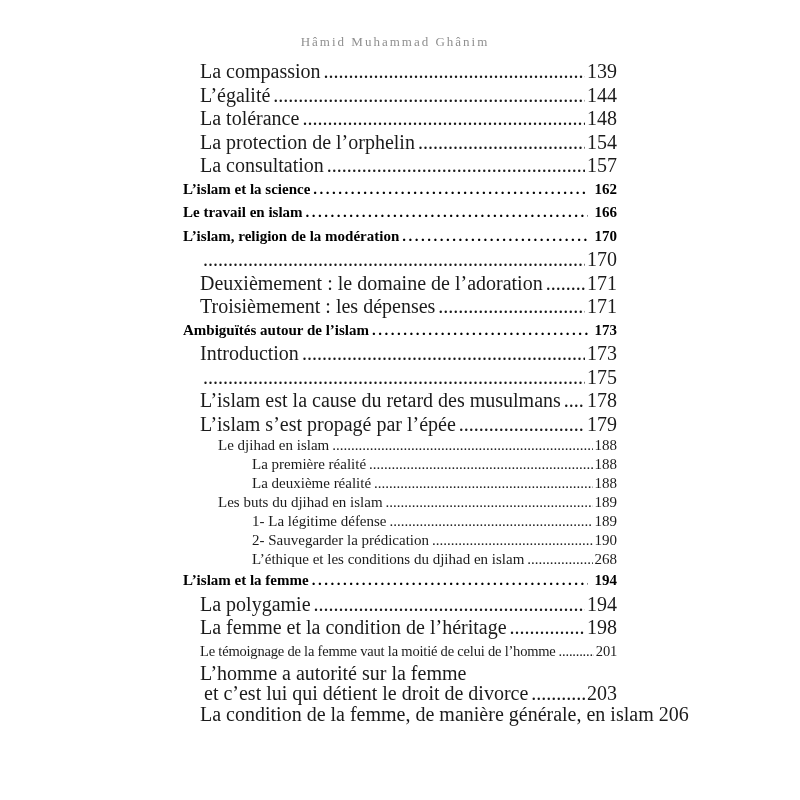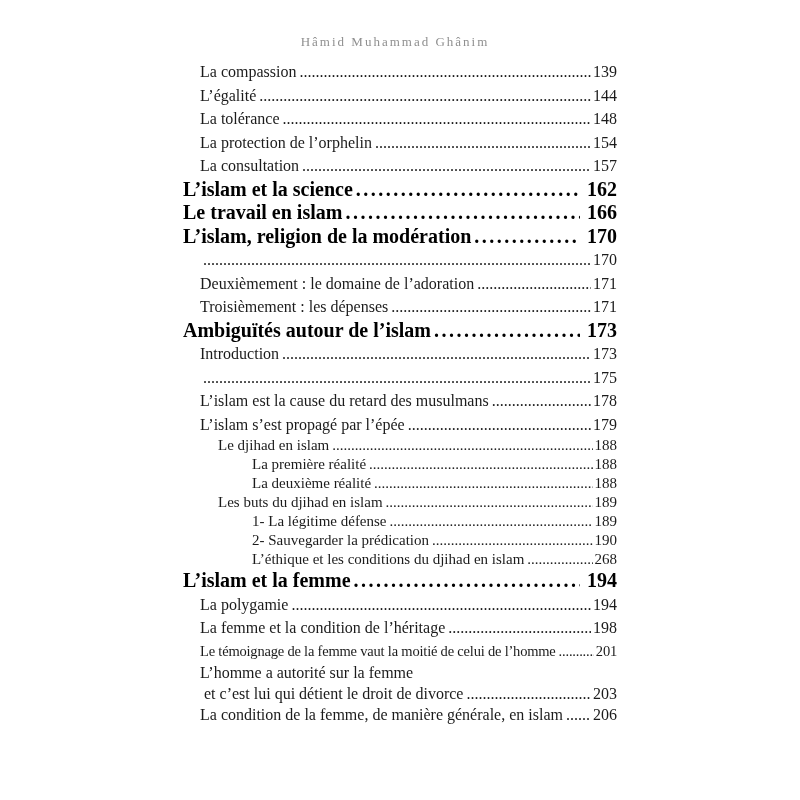--- a/index.html
+++ b/index.html
@@ -35,24 +35,24 @@
     top: 60px;
     width: 434px;
   }
   .row {
     display: flex;
     align-items: baseline;
   }
   .lvl1, .lvl2 { line-height: 23.5px; }
   .lvl1 {
     font-weight: bold;
-    font-size: 20px;
+    font-size: 15px;
     color: #000000;
   }
-  .lvl2 { font-size: 16px; padding-left: 17px; }
+  .lvl2 { font-size: 20px; padding-left: 17px; }
   .lvl3 { font-size: 15px;  padding-left: 35px; line-height: 19px; }
   .lvl4 { font-size: 15px; padding-left: 69px; line-height: 19px; }
   .tight { font-size: 14.5px; letter-spacing: -0.2px; }
   .cont  { padding-left: 21px; line-height: 19.5px; }
   .noleader { line-height: 20.5px; }
   .label { white-space: nowrap; }
   .dots {
     flex: 1 1 auto;
     min-width: 0;
     overflow: hidden;

